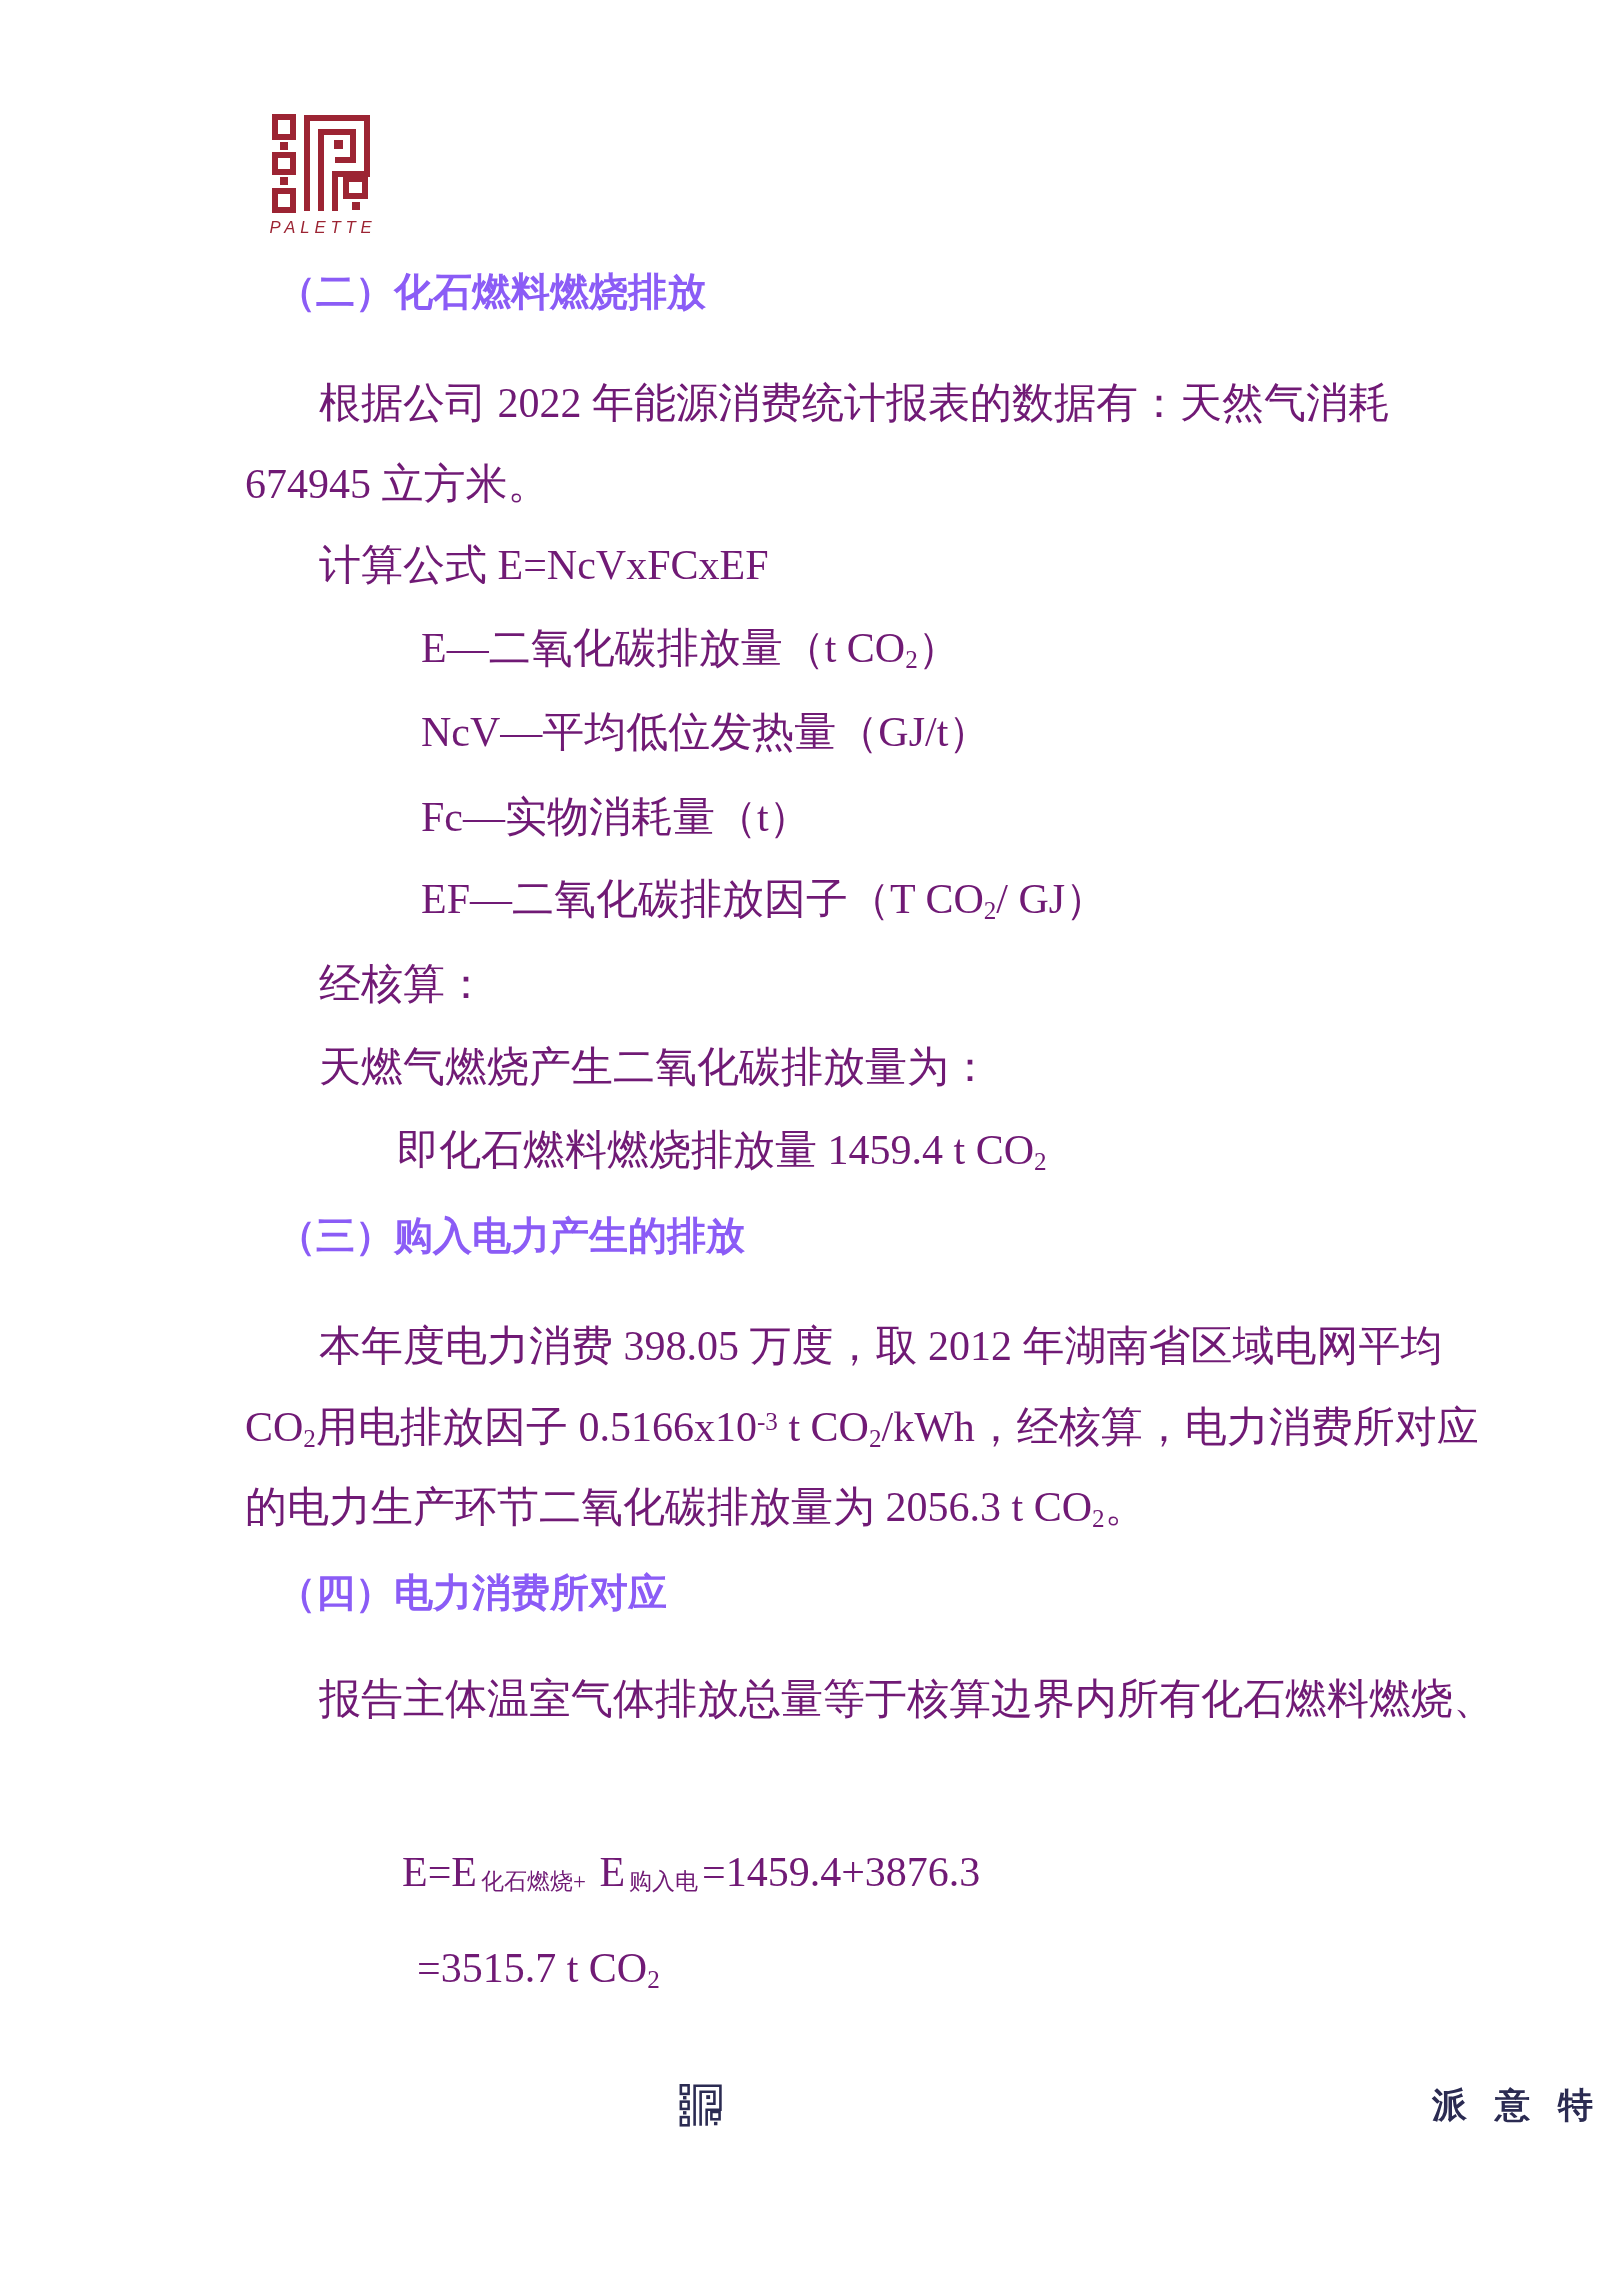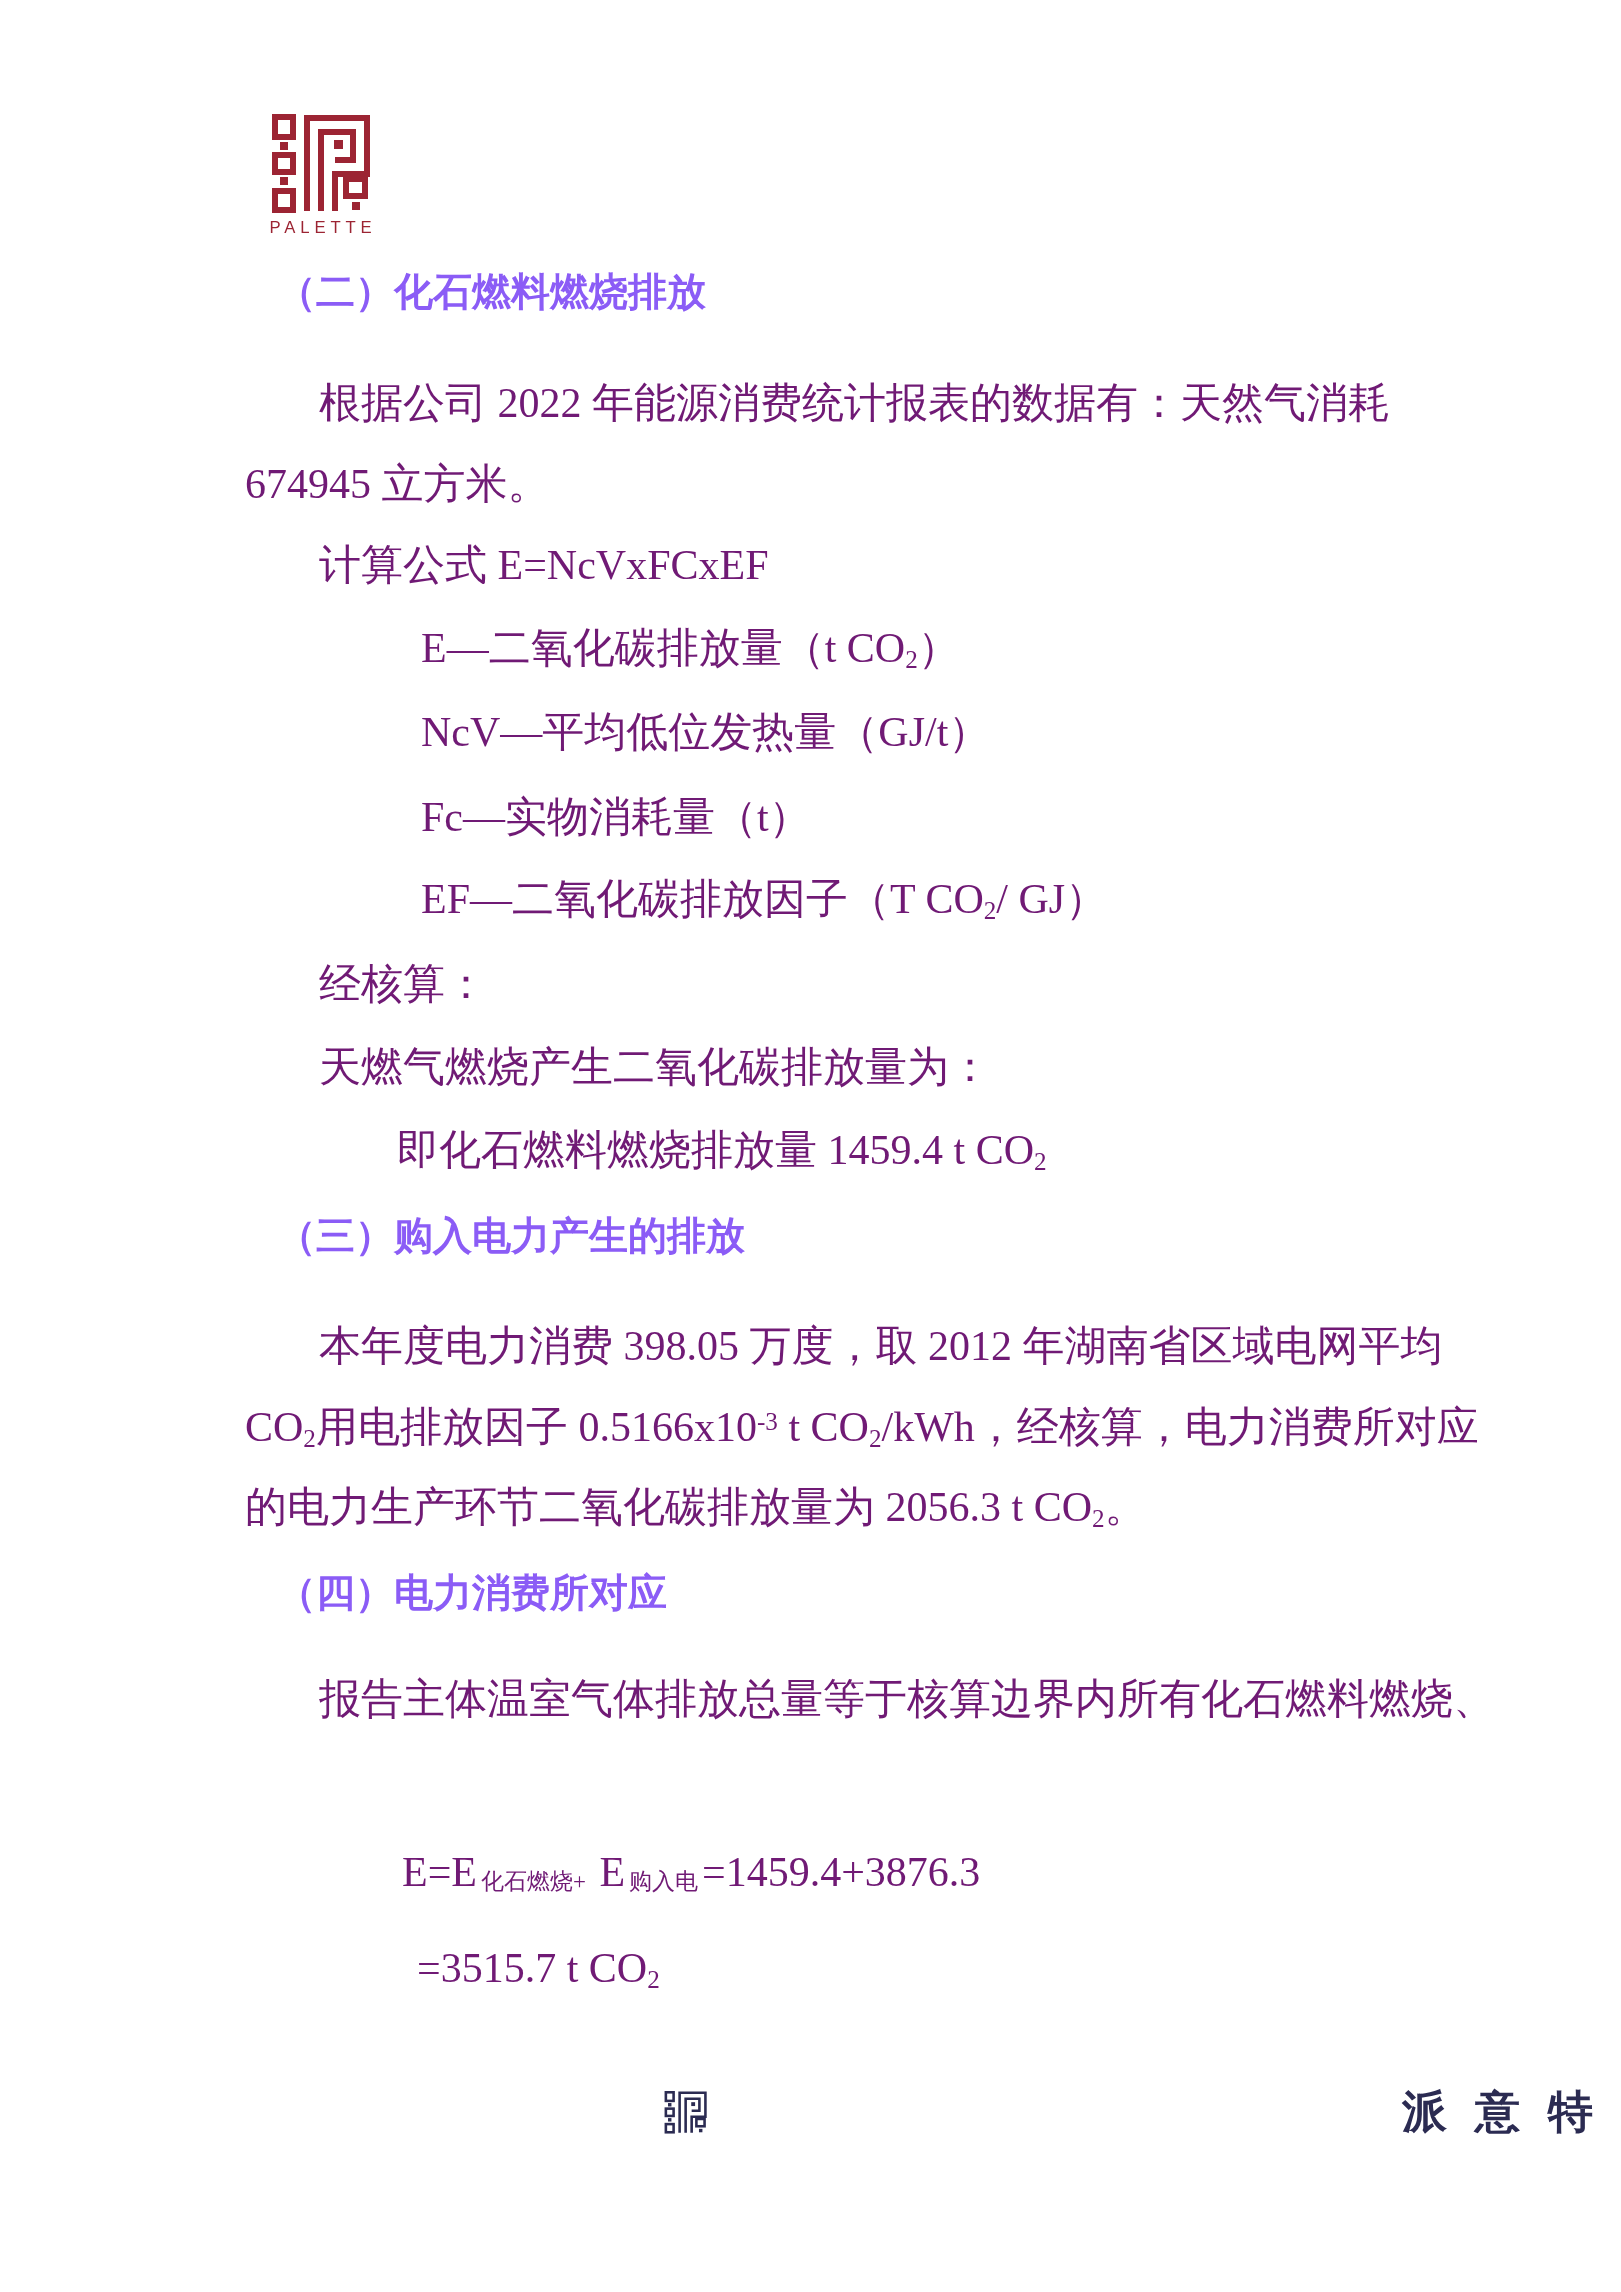--- a/index.html
+++ b/index.html
@@ -31,39 +31,40 @@
     font-size:23px;
     vertical-align:-2.9px;
     margin:0 3.9px;
   }
   .gap{margin-left:9.8px;}
   
   .logo{
     position:absolute;left:267px;top:114px;width:112px;
     color:#9c2433;
     text-align:center;
+    font-style:italic;
   }
   .logo-mark{display:block;margin:0 auto;}
   .wordmark{
     margin-top:3.9px;
     font-family:"Liberation Sans","DejaVu Sans",sans-serif;
     font-size:16.7px;
     letter-spacing:4.9px;
     color:#9c2433;
   }
   
   .footer{
     position:absolute;left:0;top:2082px;width:100%;
     display:flex;align-items:center;justify-content:center;
     color:#2b2b52;
   }
   .footer .brand{
     margin-left:30px;
     font-family:"Liberation Sans","DejaVu Sans",sans-serif;
-    font-size:45px;
+    font-size:35px;
     font-weight:600;
     letter-spacing:28px;
     color:#2b2b52;
   }
 </style>
 </head>
 <body>
 
 <div class="page">
 

